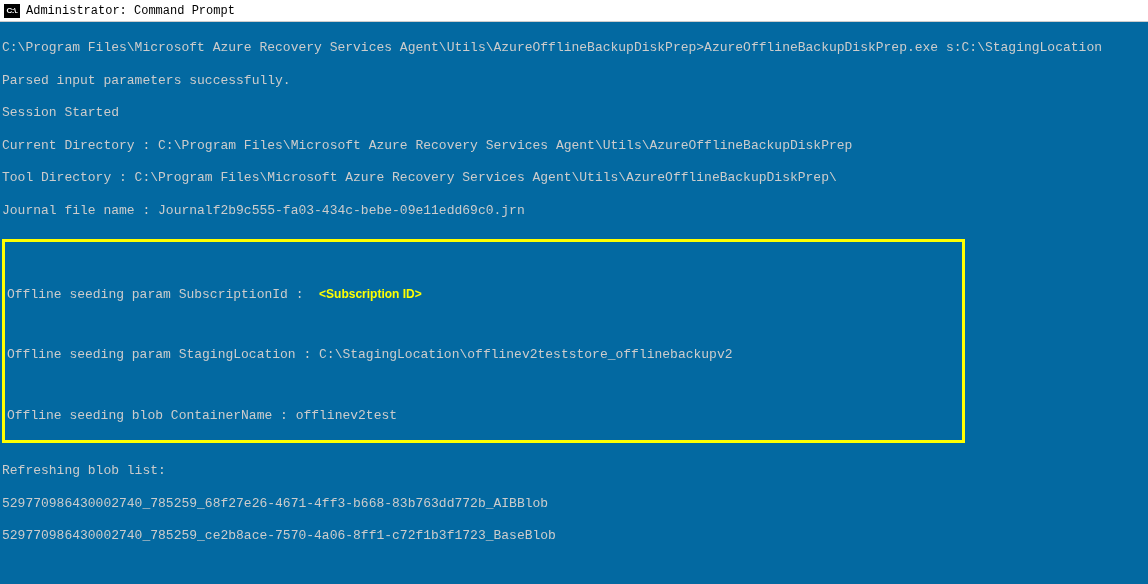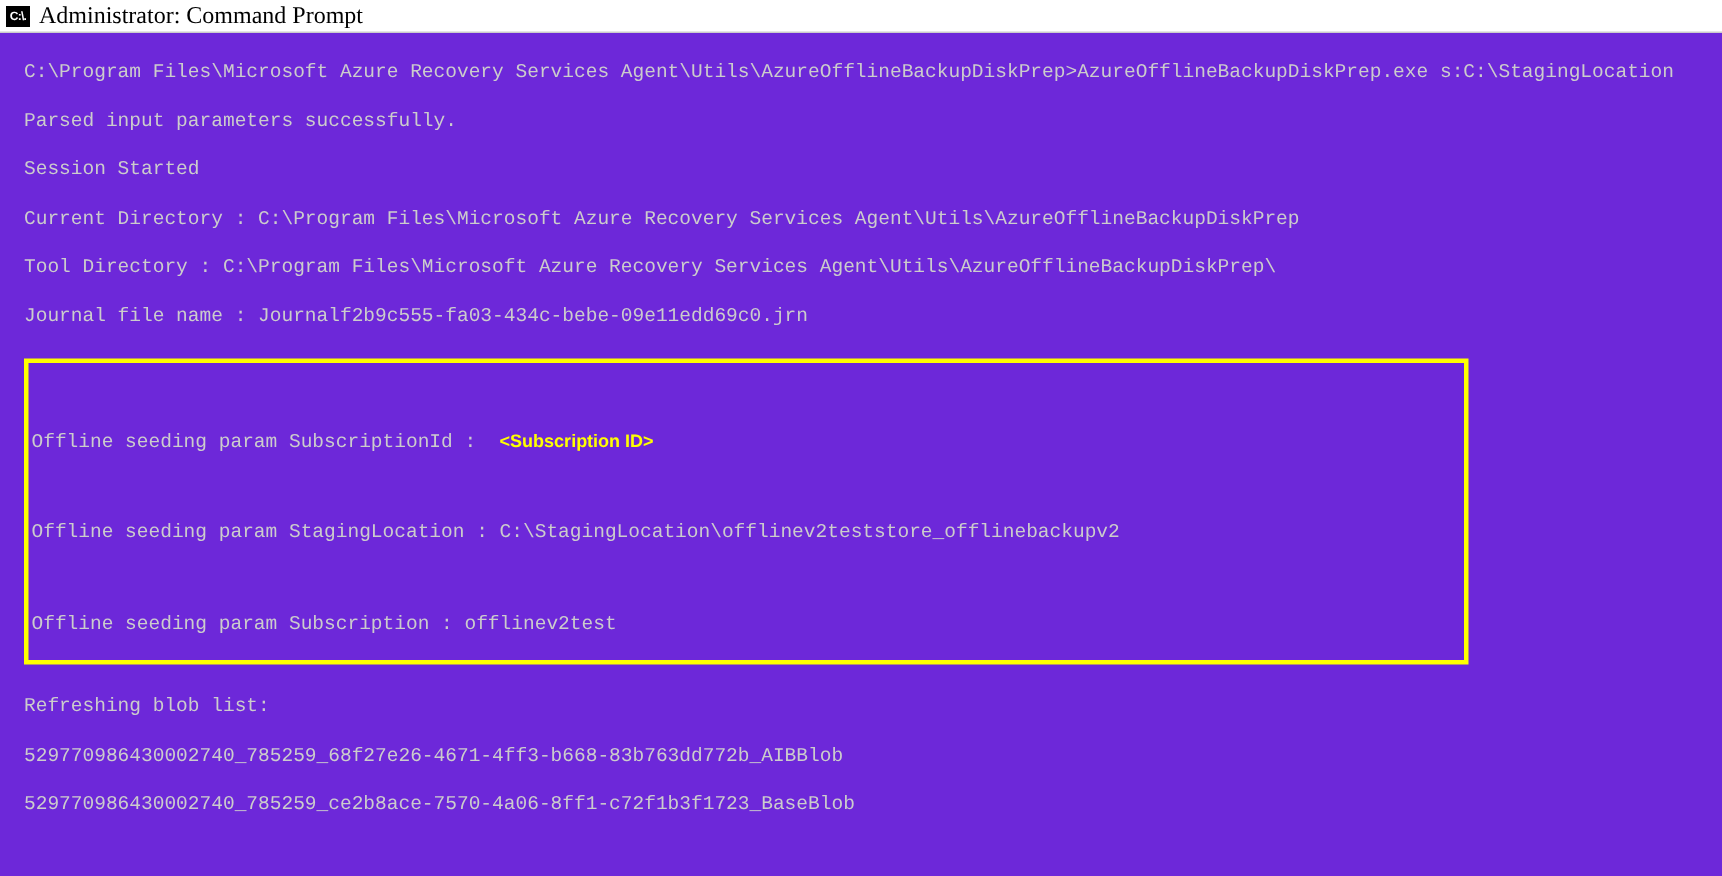--- a/index.html
+++ b/index.html
@@ -38,29 +38,29 @@
       display: flex;
       align-items: center;
       justify-content: center;
       color: #fff;
       font-size: 8px;
       font-weight: bold;
       font-family: sans-serif;
       letter-spacing: -0.5px;
     }
     .titlebar-text {
-      font-family: Liberation Serif, serif;
-      font-size: 16px;
+      font-family: Liberation Mono, monospace;
+      font-size: 12px;
       color: #000;
     }
     .terminal {
       flex: 1;
-      background: #6d28d9;
+      background: #0369a1;
       color: #ccc;
-      padding: 2px 16px;
+      padding: 2px 2px;
       line-height: 1.25;
       white-space: pre;
       overflow: hidden;
       position: relative;
     }
     .line {
       display: block;
     }
     .highlight-box {
       border: 3px solid #ffff00;
@@ -93,21 +93,21 @@
   <div class="terminal">
 <span class="line">C:\Program Files\Microsoft Azure Recovery Services Agent\Utils\AzureOfflineBackupDiskPrep&gt;AzureOfflineBackupDiskPrep.exe s:C:\StagingLocation</span>
 <span class="line">Parsed input parameters successfully.</span>
 <span class="line">Session Started</span>
 <span class="line">Current Directory : C:\Program Files\Microsoft Azure Recovery Services Agent\Utils\AzureOfflineBackupDiskPrep</span>
 <span class="line">Tool Directory : C:\Program Files\Microsoft Azure Recovery Services Agent\Utils\AzureOfflineBackupDiskPrep\</span>
 <span class="line">Journal file name : Journalf2b9c555-fa03-434c-bebe-09e11edd69c0.jrn</span>
 <div class="highlight-box">
 <span class="line"><span>Offline seeding param SubscriptionId :  </span><span class="sub-id">&lt;Subscription ID&gt;</span></span>
 <span class="line">Offline seeding param StagingLocation : C:\StagingLocation\offlinev2teststore_offlinebackupv2</span>
-<span class="line">Offline seeding param Subscription : offlinev2test</span>
+<span class="line">Offline seeding blob ContainerName : offlinev2test</span>
 </div>
 <span class="line">Refreshing blob list:</span>
 <span class="line">529770986430002740_785259_68f27e26-4671-4ff3-b668-83b763dd772b_AIBBlob</span>
 <span class="line">529770986430002740_785259_ce2b8ace-7570-4a06-8ff1-c72f1b3f1723_BaseBlob</span>
 <div class="blank-line"></div>
 <span class="line">Blob list refreshed. Total Blob count = 2</span>
 
 
 
   </div>

